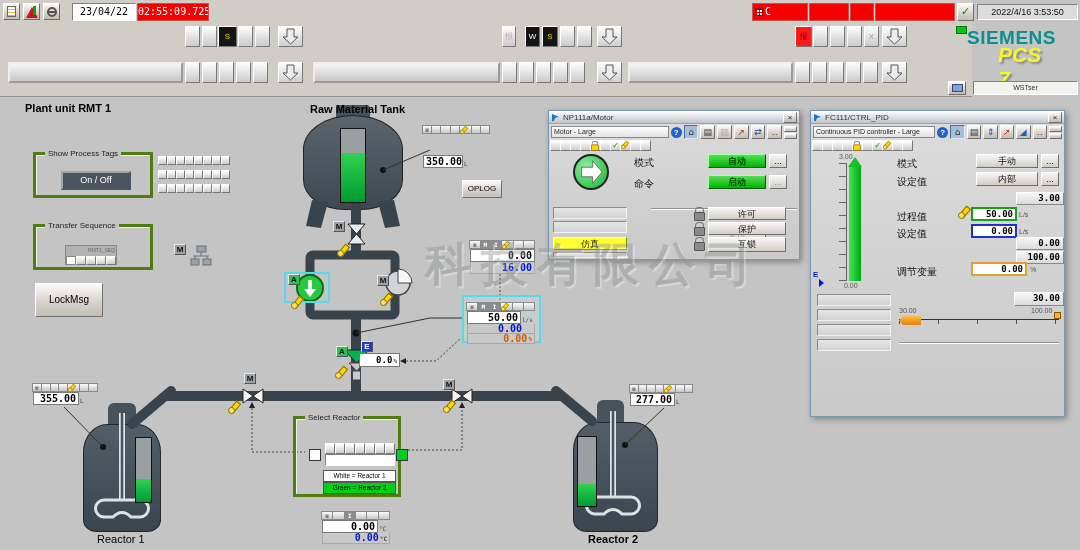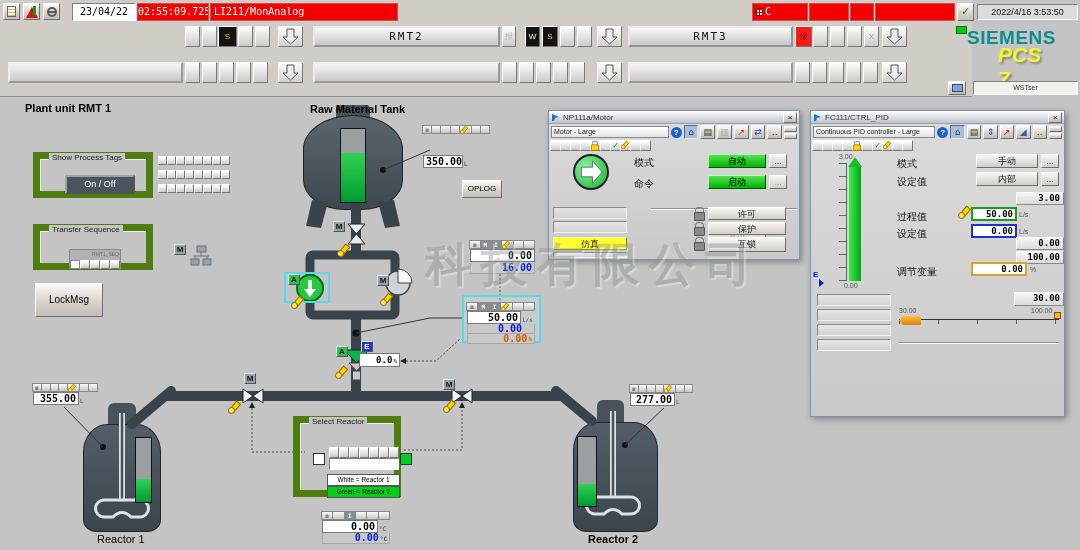--- a/index.html
+++ b/index.html
@@ -11,21 +11,21 @@
   .sunk { background:#fff; border:1px solid; border-color:#808080 #ffffff #ffffff #808080; }
   .redf { background:#f40000; color:#fff; border:1px solid #c85050; font-size:10px; line-height:16px; white-space:nowrap; overflow:hidden; }
   .navbtn { font-family:"DejaVu Sans Mono",monospace; font-size:11px; text-align:center; line-height:18px; border:2px outset #e8e8e8; color:#111; }
   .gray-grad { background:linear-gradient(#fafafa,#c6c6c6); }
   .cyan-grad { background:linear-gradient(#b2f6fa,#20d6e4); }
   .ncell { position:absolute; top:26px; width:15px; height:21px; background:linear-gradient(#fdfdfd,#cacaca); border:1px solid; border-color:#fff #777 #777 #fff; font-size:8px; text-align:center; line-height:19px; }
   .ncell.r3 { top:62px; }
   .kblack { background:#141414; color:#ffd700; }
   .arrowbtn { position:absolute; width:25px; height:21px; background:linear-gradient(#fdfdfd,#cfcfcf); border:1px solid; border-color:#fff #777 #777 #fff; }
   .bar { position:absolute; height:21px; background:linear-gradient(#f6f6f6,#c8c8c8); border:2px outset #eee; }
-  .grp { position:absolute; border:7px solid #4d7c0f; box-shadow:inset 1px 1px 0 #ededed; z-index:2; }
+  .grp { position:absolute; border:3px solid #4d7c0f; box-shadow:inset 1px 1px 0 #ededed; z-index:2; }
   .glabel { position:absolute; top:-6px; left:9px; background:#c4c4c4; font-size:8px; color:#222; padding:0 3px; white-space:nowrap; }
   .gc { width:9px; height:9px; background:linear-gradient(#fff,#ccc); border:1px solid; border-color:#fff #777 #777 #fff; margin-right:0px; }
   .cellrow { display:flex; margin-bottom:5px; }
   .pd { position:absolute; z-index:3; font-family:"DejaVu Sans Mono",monospace; }
   .hd { display:flex; height:9px; }
   .hc { flex:1; background:linear-gradient(#fbfbfb,#c6c6c6); border:1px solid #8a8a8a; margin-left:-1px; font-size:6px; line-height:7px; text-align:center; color:#333; position:relative; }
   .hc.dk { background:#878d93; color:#fff; font-weight:bold; }
   .vrow1 { display:flex; align-items:stretch; }
   .vv { background:#fff; border:1px solid #7a7a7a; font-size:10px; font-weight:bold; text-align:right; padding:0 2px; height:13px; line-height:11px; color:#000; }
   .uu { font-size:6px; color:#444; padding-left:1px; align-self:flex-end; line-height:9px; }
@@ -74,50 +74,47 @@
   <div class="abs btn3" style="left:23px;top:3px;width:17px;height:17px;">
     <span class="abs" style="left:2px;top:3px;width:0;height:0;border-left:6px solid transparent;border-right:6px solid transparent;border-bottom:11px solid #c81818;"></span>
     <span class="abs" style="left:9px;top:2px;width:3px;height:9px;background:#189818;"></span>
   </div>
   <div class="abs btn3" style="left:43px;top:3px;width:17px;height:17px;">
     <span class="abs" style="left:3px;top:3px;width:10px;height:10px;border:2px solid #555;border-radius:50%;"></span>
     <span class="abs" style="left:5px;top:7px;width:6px;height:2px;background:#555;"></span>
   </div>
   <div class="abs sunk mono" style="left:72px;top:3px;width:64px;height:18px;font-size:10px;text-align:center;line-height:16px;">23/04/22</div>
   <div class="abs redf mono" style="left:137px;top:3px;width:72px;height:18px;text-align:center;">02:55:09.725</div>
-  <div class="abs redf mono" style="left:210px;top:3px;width:188px;height:18px;padding-left:3px;">LI211/MonAnalog</div>
   <div class="abs redf mono" style="left:752px;top:3px;width:56px;height:18px;padding-left:2px;">
     <span style="display:inline-block;width:8px;height:8px;background:#fff;border:1px solid #900;vertical-align:middle;margin-right:2px;background-image:linear-gradient(#c00 1px,transparent 1px),linear-gradient(90deg,#c00 1px,transparent 1px);background-size:3px 3px;"></span><span>C</span>
   </div>
   <div class="abs redf" style="left:809px;top:3px;width:40px;height:18px;"></div>
   <div class="abs redf" style="left:850px;top:3px;width:24px;height:18px;"></div>
   <div class="abs redf" style="left:875px;top:3px;width:80px;height:18px;"></div>
   <div class="abs btn3" style="left:957px;top:3px;width:17px;height:18px;color:#0a8a0a;font-size:11px;text-align:center;line-height:16px;font-family:'DejaVu Sans',sans-serif;">✓</div>
   <div class="abs" style="left:977px;top:4px;width:101px;height:16px;background:#dcdcdc;border:1px solid;border-color:#808080 #fff #fff #808080;font-size:9px;text-align:center;line-height:14px;color:#111;">2022/4/16 3:53:50</div>
 
   <div class="ncell" style="left:185px;"></div>
   <div class="ncell" style="left:202px;"></div>
   <div class="ncell kblack" style="left:218px;width:19px;">S</div>
   <div class="ncell" style="left:238px;"></div>
   <div class="ncell" style="left:255px;"></div>
   <div class="arrowbtn" style="left:278px;top:26px;"><svg width="23" height="19" viewBox="0 0 23 19">
         <path d="M8,2 h7 v8 h4 l-7.5,7 -7.5,-7 h4 z" fill="#ececec" stroke="#555" stroke-width="1"></path>
       </svg></div>
 
-  <div class="abs navbtn gray-grad" style="left:313px;top:26px;width:187px;height:21px;letter-spacing:2px;">RMT2</div>
   <div class="ncell" style="left:502px;width:14px;color:#b6b2aa;">报</div>
   <div class="ncell" style="left:525px;width:15px;background:#141414;color:#fff;">W</div>
   <div class="ncell kblack" style="left:542px;width:16px;">S</div>
   <div class="ncell" style="left:560px;"></div>
   <div class="ncell" style="left:577px;"></div>
   <div class="arrowbtn" style="left:597px;top:26px;"><svg width="23" height="19" viewBox="0 0 23 19">
         <path d="M8,2 h7 v8 h4 l-7.5,7 -7.5,-7 h4 z" fill="#ececec" stroke="#555" stroke-width="1"></path>
       </svg></div>
 
-  <div class="abs navbtn gray-grad" style="left:628px;top:26px;width:165px;height:21px;letter-spacing:2px;">RMT3</div>
   <div class="ncell" style="left:795px;width:17px;background:#ff1a1a;color:#7a0000;">报</div>
   <div class="ncell" style="left:813px;"></div>
   <div class="ncell" style="left:830px;"></div>
   <div class="ncell" style="left:847px;"></div>
   <div class="ncell" style="left:864px;color:#999;">X</div>
   <div class="arrowbtn" style="left:882px;top:26px;"><svg width="23" height="19" viewBox="0 0 23 19">
         <path d="M8,2 h7 v8 h4 l-7.5,7 -7.5,-7 h4 z" fill="#ececec" stroke="#555" stroke-width="1"></path>
       </svg></div>
 
   <div class="abs" style="left:956px;top:26px;width:11px;height:8px;background:#00c814;border:1px solid #007a00;"></div>

